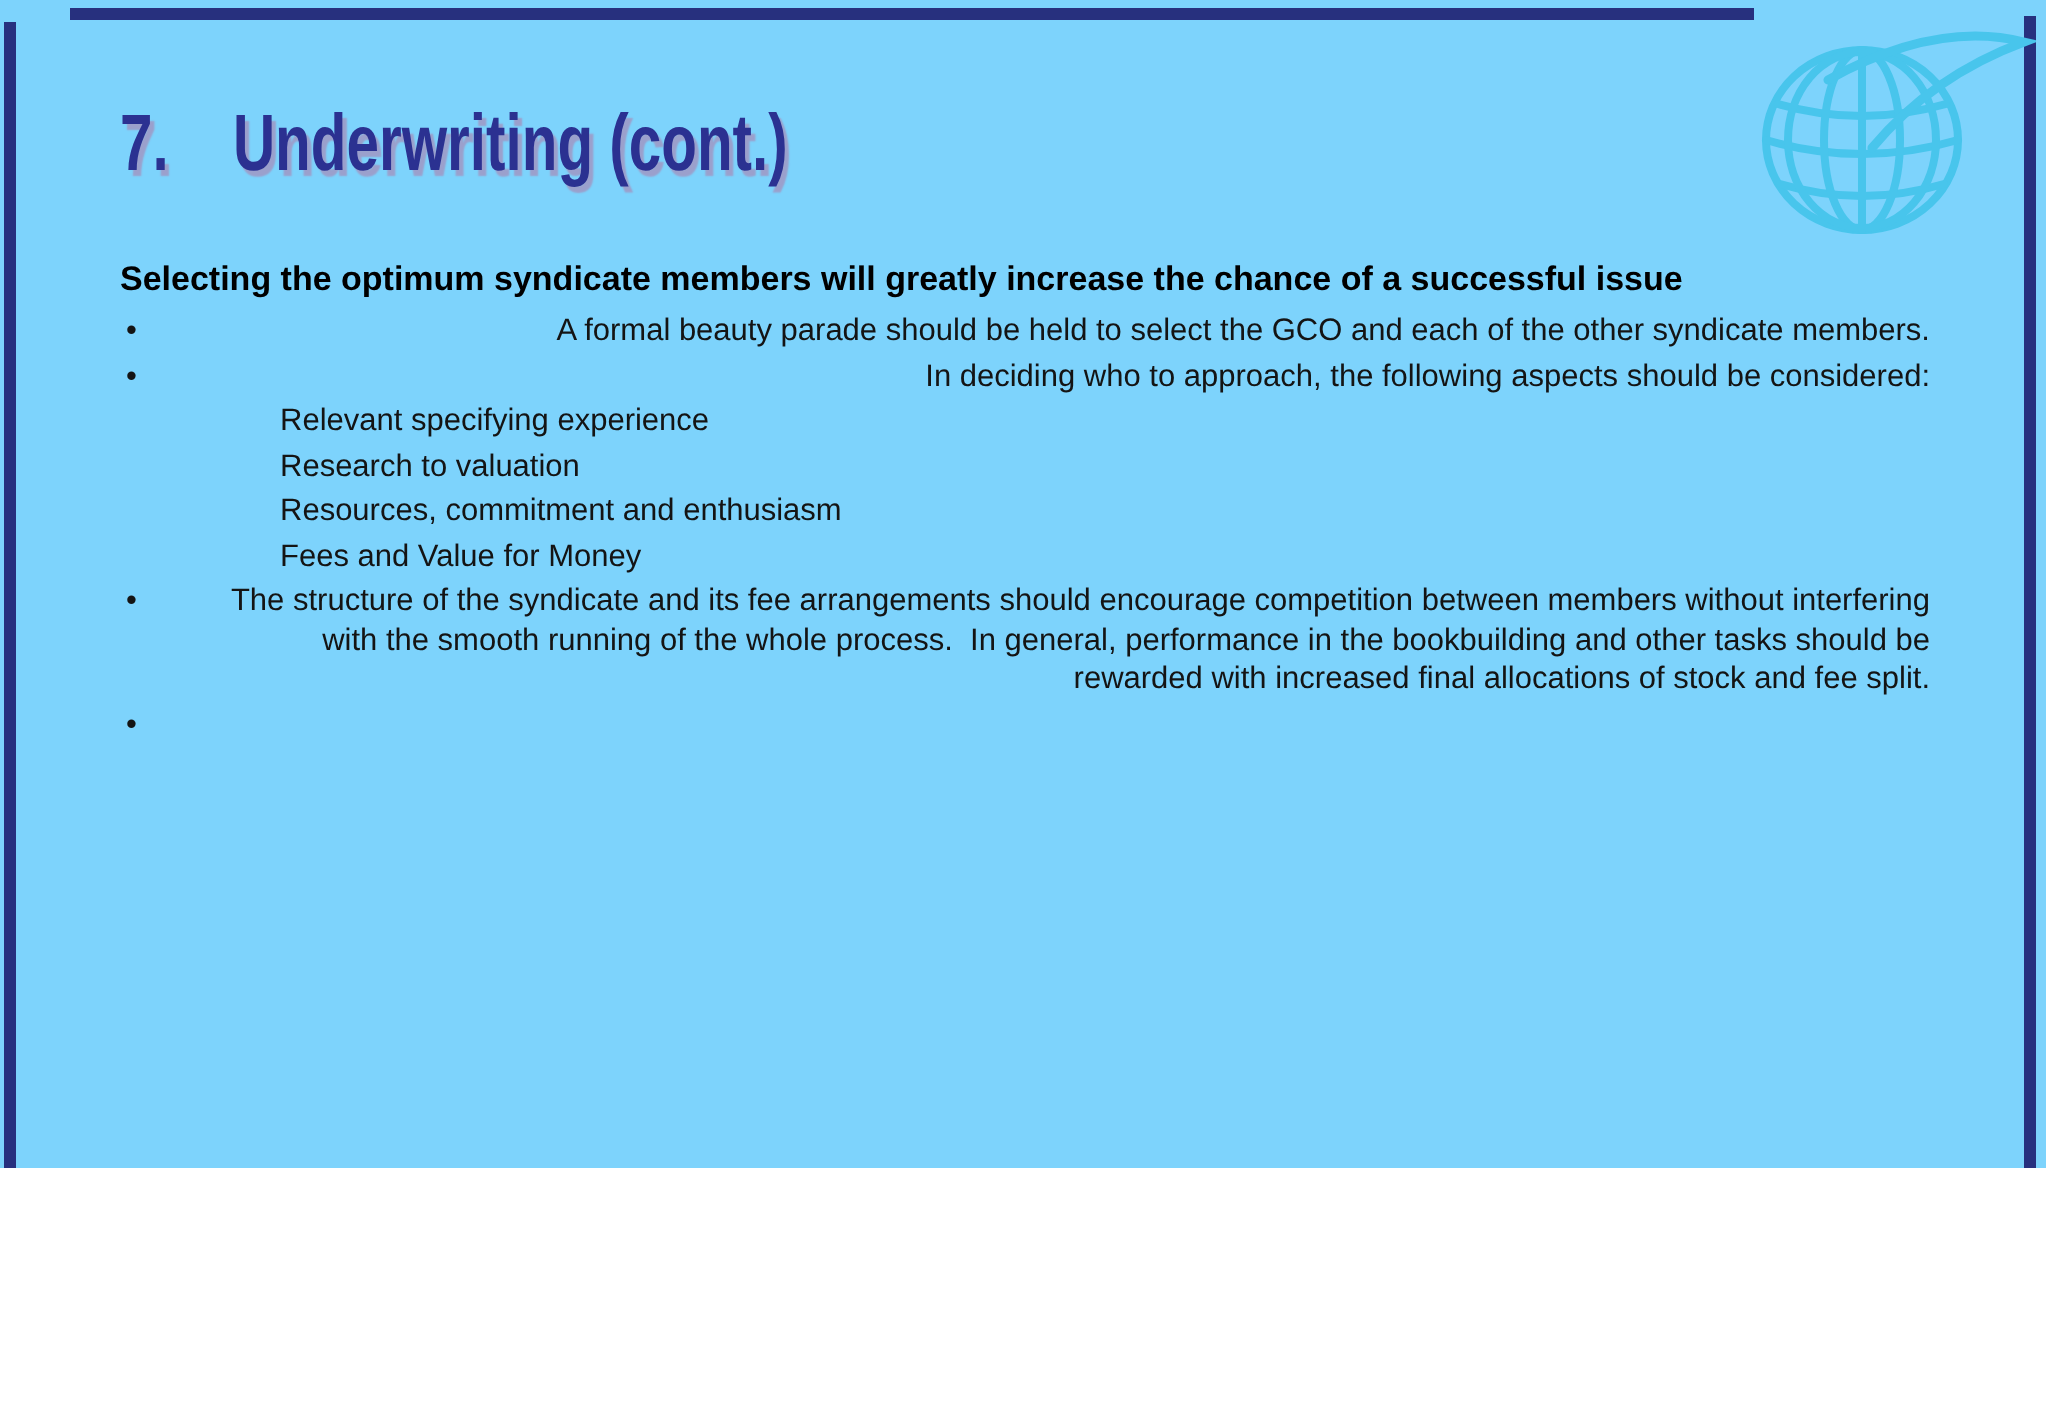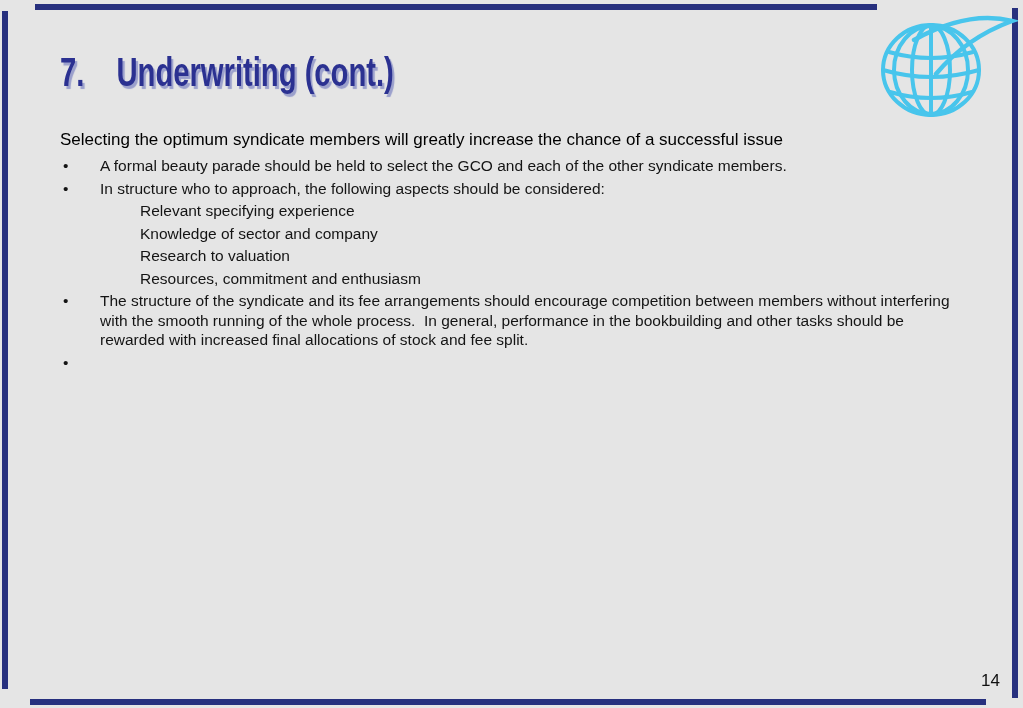--- a/index.html
+++ b/index.html
@@ -1,19 +1,19 @@
 <!DOCTYPE html>
 <html><head>
 <meta charset="utf-8">
 <style>
   html,body { margin:0; padding:0; background:#ffffff; }
   .slide {
     position:relative;
-    width:1023px; height:708px;
-    background:#e5e5e5;
+    width:1023px; height:584px;
+    background:#7dd3fc;
     font-family:"Liberation Sans", sans-serif;
     overflow:hidden;
   }
   
   .border-seg { position:absolute; background:#27307e; }
   .border-top    { left:35px;  top:4px;   width:842px; height:6px; }
   .border-right  { left:1012px;top:8px;   width:6px;   height:690px; }
   .border-bottom { left:30px;  top:699px; width:956px; height:6px; }
   .border-left   { left:2px;   top:11px;  width:6px;   height:678px; }
 
@@ -29,26 +29,26 @@
 
   
   .globe { position:absolute; left:876px; top:8px; }
 
   
   .body {
     position:absolute; left:60px; top:130px; width:905px;
     color:#141414; font-size:15.5px; line-height:19.5px;
   }
   .heading {
-    font-weight:normal; font-size:17px; line-height:20px;
+    font-weight:bold; font-size:17px; line-height:20px;
     margin-bottom:6px; color:#000000; white-space:nowrap;
   }
   .bullet-row { display:flex; margin-top:3px; }
   .marker { flex:none; width:37px; padding-left:3px; }
-  .bullet-text { flex:1; }
+  .bullet-text { flex:1;text-align:right; }
   .line { white-space:pre-wrap; }
   .sub-item { margin-top:3px; padding-left:80px; }
 
   .page-number {
     position:absolute; left:0; right:23px; top:671px;
     text-align:right; font-size:17px; line-height:19px; color:#111111;
   }
 </style>
 </head>
 <body>
@@ -84,28 +84,28 @@
     <div class="bullet-row">
       <span class="marker">•</span>
       <div class="bullet-text">
         <div class="line">A formal beauty parade should be held to select the GCO and each of the other syndicate members.</div>
       </div>
     </div>
 
     <div class="bullet-row">
       <span class="marker">•</span>
       <div class="bullet-text">
-        <div class="line">In structure who to approach, the following aspects should be considered:</div>
+        <div class="line">In deciding who to approach, the following aspects should be considered:</div>
       </div>
     </div>
 
     <div class="sub-item">Relevant specifying experience</div>
-    <div class="sub-item">Knowledge of sector and company</div>
     <div class="sub-item">Research to valuation</div>
     <div class="sub-item">Resources, commitment and enthusiasm</div>
+    <div class="sub-item">Fees and Value for Money</div>
 
     <div class="bullet-row">
       <span class="marker">•</span>
       <div class="bullet-text">
         <div class="line">The structure of the syndicate and its fee arrangements should encourage competition between members without interfering</div>
         <div class="line">with the smooth running of the whole process.  In general, performance in the bookbuilding and other tasks should be</div>
         <div class="line">rewarded with increased final allocations of stock and fee split.</div>
       </div>
     </div>
 

